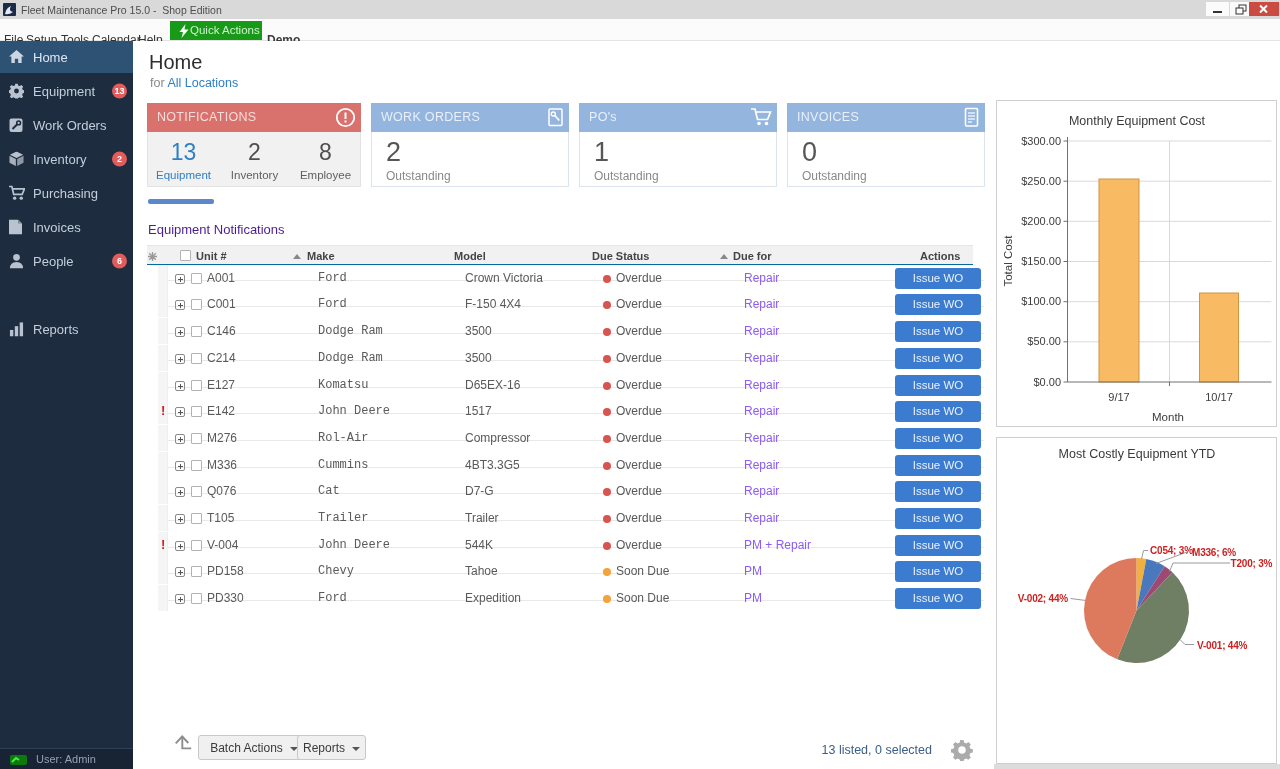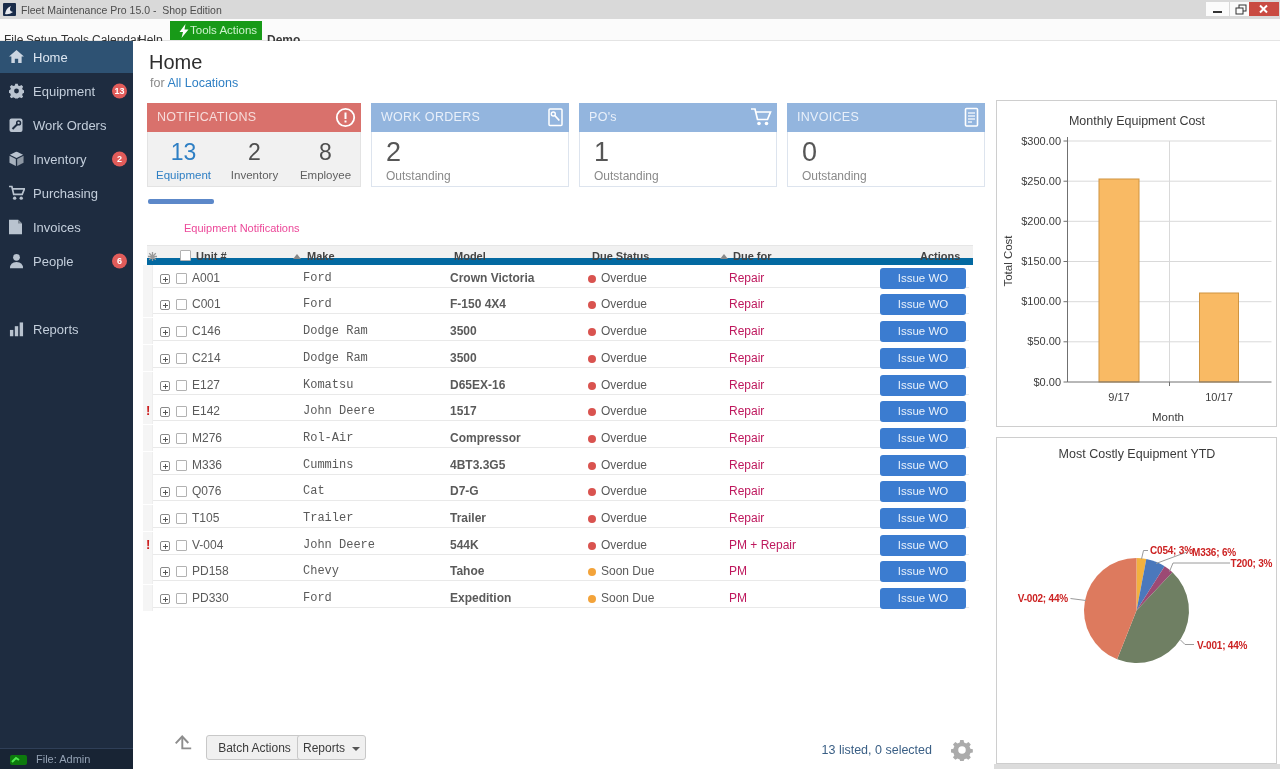--- a/index.html
+++ b/index.html
@@ -53,38 +53,38 @@
 .ncol.blue .num, .ncol.blue .lab { color:#2e7fc4; }
 #card2 { left:371px; width:198px; }
 #card3 { left:579px; width:198px; }
 #card4 { left:787px; width:198px; }
 .bluehead { background:#93b5de; color:#e9f0fa; }
 .bignum { position:absolute; left:14px; top:5px; font-size:27px; color:#565656; }
 .outst { position:absolute; left:14px; top:37px; font-size:12px; color:#8a8a8a; }
 .hicon { position:absolute; right:5px; top:4px; }
 
 #bluebar { position:absolute; left:148px; top:199px; width:66px; height:5px; background:#5c88c9; border-radius:2px; }
-#eqn { position:absolute; left:148px; top:222px; font-size:11px; color:#ec4899;margin-left:36px; }
-
-
-#thead { position:absolute; left:147px; top:245px; width:826px; height:20px; background:#f1f1f1; border-top:1px solid #e6e6e6; border-bottom:7px solid #0369a1; font-size:11px; font-weight:bold; color:#444; }
+#eqn { position:absolute; left:148px; top:222px; font-size:13px; color:#4c1d95; }
+
+
+#thead { position:absolute; left:147px; top:245px; width:826px; height:20px; background:#f1f1f1; border-top:1px solid #e6e6e6; border-bottom:1px solid #0369a1; font-size:11px; font-weight:bold; color:#444; }
 #thead .hc { position:absolute; top:4px; }
-.trow { position:absolute; left:143px; width:826px; height:23px; border-bottom:1px solid #e9e9e9; font-size:12px; color:#5a5a5a; }
+.trow { position:absolute; left:158px; width:826px; height:16px; border-bottom:1px solid #e9e9e9; font-size:12px; color:#5a5a5a; }
 .gut { position:absolute; left:0; top:0; width:10px; height:26px; background:#f5f5f5; border-right:1px solid #eee; }
 .exc { position:absolute; left:17px; top:9px; width:10px; height:10px; border:1px solid #8a8a8a; border-radius:2px; }
 .exc:before { content:""; position:absolute; left:1.5px; top:3.5px; width:5px; height:1px; background:#555; }
 .exc:after { content:""; position:absolute; left:3.5px; top:1.5px; width:1px; height:5px; background:#555; }
 .cb { position:absolute; left:33px; top:8px; width:11px; height:11px; border:1px solid #b2b2b2; background:#fff; border-radius:1px; }
 .c-unit { position:absolute; left:49px; top:6px; }
 .c-make { position:absolute; left:160px; top:6px;font-family:Liberation Mono, monospace; }
-.c-model { position:absolute; left:307px; top:6px;font-weight:bold; }
+.c-model { position:absolute; left:307px; top:6px; }
 .dot { position:absolute; left:445px; top:10px; width:8px; height:8px; border-radius:50%; background:#d9534f; }
 .dot.or { background:#f3a33a; }
 .c-stat { position:absolute; left:458px; top:6px; }
-.c-due { position:absolute; left:586px; top:6px; color:#be185d; }
+.c-due { position:absolute; left:586px; top:6px; color:#8b5cf6; }
 .wobtn { position:absolute; left:737px; top:3px; width:86px; height:21px; background:#3b7cd0; border-radius:3px; color:#e9f1fb; font-size:11.5px; text-align:center; line-height:21px; }
 .bang { position:absolute; left:3px; top:5px; color:#cc1f1f; font-weight:bold; font-size:13px; z-index:3; }
 .sortup { position:absolute; top:8px; width:0; height:0; border-left:4px solid transparent; border-right:4px solid transparent; border-bottom:5px solid #888; }
 
 
 .botbtn { position:absolute; top:735px; height:25px; background:#f0f0f0; border:1px solid #c8c8c8; border-radius:3px; font-size:12px; color:#3a3a3a; text-align:center; }
 .caret { display:inline-block; width:0; height:0; border-left:4px solid transparent; border-right:4px solid transparent; border-top:4px solid #555; margin-left:7px; vertical-align:middle; }
 #listed { position:absolute; right:348px; top:743px; font-size:12.5px; color:#3a5f85; }
 
 
@@ -117,21 +117,21 @@
 <div id="menubar">
   <div class="mitem" style="left:4px">File</div>
   <div class="mitem" style="left:26px">Setup</div>
   <div class="mitem" style="left:61px">Tools</div>
   <div class="mitem" style="left:92px">Calendar</div>
   <div class="mitem" style="left:138px">Help</div>
   <div id="qa">
     <svg width="12" height="14" viewBox="0 0 12 14">
         <path d="M7.5,0 L1.5,8 H5 L3.5,14 L10.5,5.5 H6.5 Z" fill="#fff"></path>
       </svg>
-    <span>Tools Actions</span>
+    <span>Quick Actions</span>
   </div>
   <div class="mitem" style="left:267px;font-weight:bold;color:#3c3c3c">Demo</div>
 </div>
 
 <div id="content"></div>
 
 <div id="sidebar">
   <div class="sitem" id="s-home">
     <svg width="15" height="14" viewBox="0 0 16 15">
         <path d="M8,0 L16,7 H13.5 V14 H9.8 V9.3 H6.2 V14 H2.5 V7 H0 Z" fill="#ccd6e2"></path>
@@ -193,21 +193,21 @@
         <rect x="11.4" y="1" width="3.6" height="15" fill="#b9c3cf"></rect>
       </svg>
     <div class="txt">Reports</div>
   </div>
 </div>
 <div id="statusbar">
   <svg class="abs" style="left:10px;top:6px" width="17" height="10">
       <rect x="0" y="0" width="17" height="10" rx="2" fill="#0d7a0d"></rect>
       <path d="M2,7 L6,3 L9,5" stroke="#4ee84e" stroke-width="2" fill="none"></path>
     </svg>
-  <div class="utxt">File: Admin</div>
+  <div class="utxt">User: Admin</div>
 </div>
 
 <div id="h-home">Home</div>
 <div id="h-sub">for <a>All Locations</a></div>
 
 <div class="card" id="card1">
   <div class="chead">
       <span class="ct">NOTIFICATIONS</span>
     <svg class="hicon" width="21" height="21" viewBox="0 0 21 21">
         <circle cx="10.5" cy="10.5" r="8.7" fill="none" stroke="#fff" stroke-width="1.8"></circle>
@@ -456,21 +456,21 @@
       <div class="c-stat">Soon Due</div>
       <div class="c-due">PM</div>
       <div class="wobtn">Issue WO</div>
     </div>
 </div>
 
 <svg class="abs" style="left:175px;top:734px" width="18" height="17" viewBox="0 0 18 17">
     <path d="M0.7,9.3 L7.2,2.5 L13.3,9" stroke="#8d8d8d" stroke-width="1.9" fill="none"></path>
     <path d="M7.3,3.5 V14.4 H16.2" stroke="#8d8d8d" stroke-width="1.9" fill="none"></path>
   </svg>
-<div class="botbtn" style="left:206px;width:112px;line-height:24px">Batch Actions<span class="caret"></span></div>
+<div class="botbtn" style="left:198px;width:112px;line-height:24px">Batch Actions<span class="caret"></span></div>
 <div class="botbtn" style="left:297px;width:69px;line-height:24px">Reports<span class="caret"></span></div>
 <div id="listed">13 listed, 0 selected</div>
 <svg class="abs" style="left:951px;top:739px" width="22" height="22" viewBox="0 0 20 20">
     <path d="M8.3,0 h3.4 l0.5,2.5 a7.5,7.5 0 0 1 2.2,0.95 l2.2-1.4 2.4,2.4 -1.4,2.2 a7.5,7.5 0 0 1 0.95,2.2 l2.5,0.5 v3.4 l-2.5,0.5 a7.5,7.5 0 0 1 -0.95,2.2 l1.4,2.2 -2.4,2.4 -2.2-1.4 a7.5,7.5 0 0 1 -2.2,0.95 l-0.5,2.5 h-3.4 l-0.5-2.5 a7.5,7.5 0 0 1 -2.2-0.95 l-2.2,1.4 -2.4-2.4 1.4-2.2 a7.5,7.5 0 0 1 -0.95-2.2 l-2.5-0.5 v-3.4 l2.5-0.5 a7.5,7.5 0 0 1 0.95-2.2 l-1.4-2.2 2.4-2.4 2.2,1.4 a7.5,7.5 0 0 1 2.2-0.95 Z" fill="#ababab" transform="scale(0.9) translate(1,1)"></path>
     <circle cx="10" cy="10" r="3.4" fill="#fff"></circle>
   </svg>
 
 <div class="panel" id="panel1">
 <svg width="279" height="325" style="position:absolute;left:0;top:0">
 <line x1="70.5" y1="40.0" x2="274.5" y2="40.0" stroke="#d9d9d9" stroke-width="1"></line>

